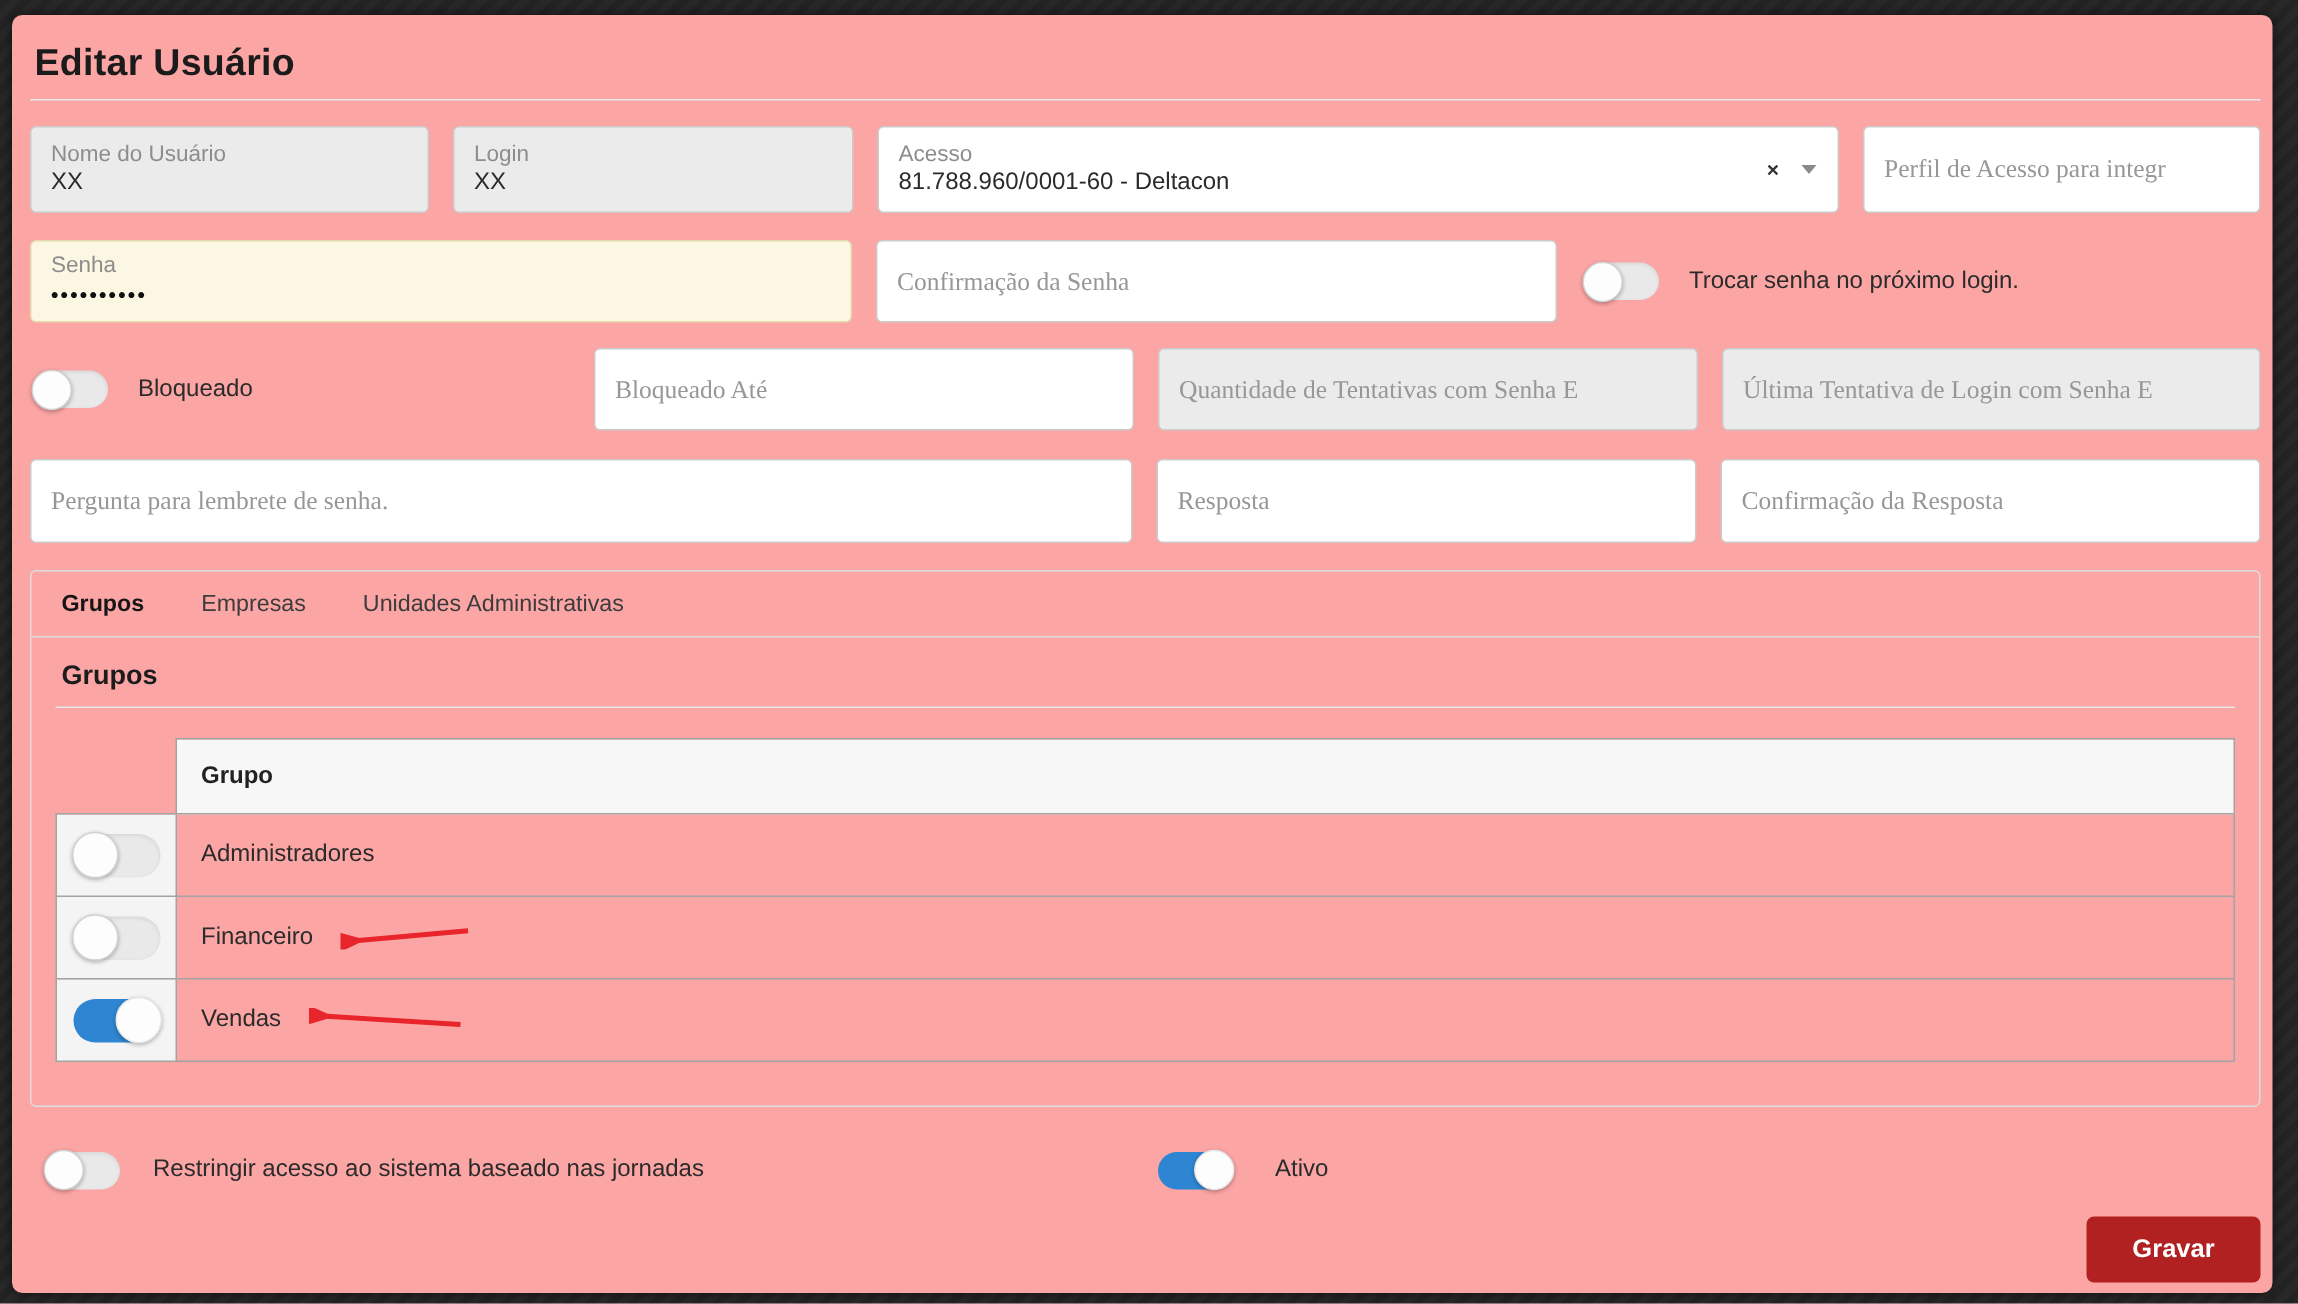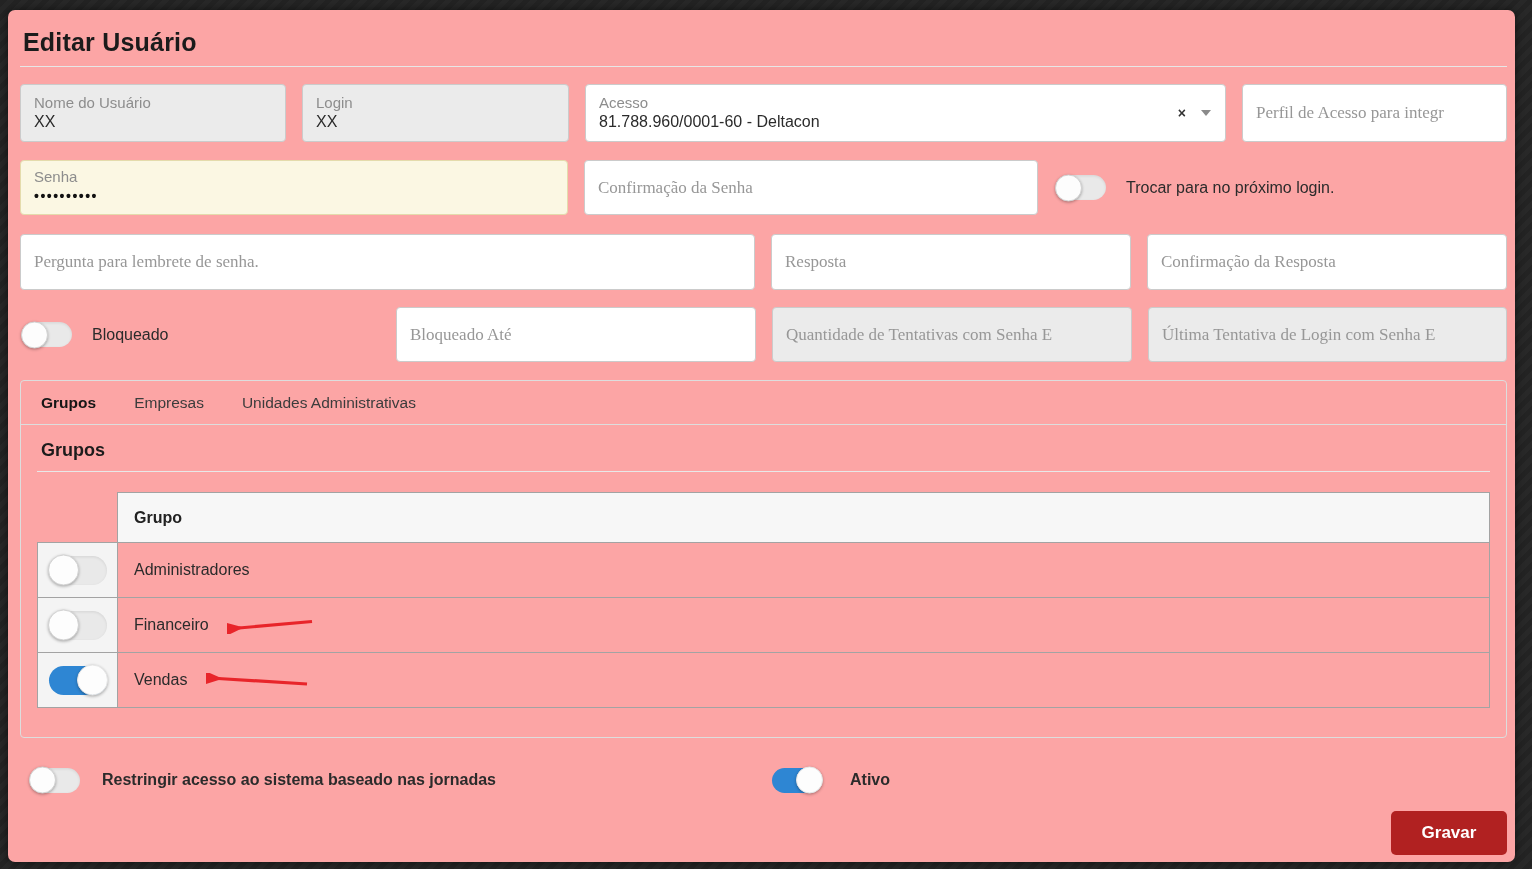--- a/index.html
+++ b/index.html
@@ -67,21 +67,21 @@
 
   .grp-table { width: 100%; border-collapse: collapse; margin-top: 20px; }
   .grp-table th, .grp-table td { border: 1px solid #a3a3a3; }
   th.corner { border: none; background: transparent; width: 80px; }
   th.gh { background: #f7f7f7; text-align: left; padding: 0 16px; font-size: 16px;
     font-weight: 700; color: #222; height: 50px; }
   td.tcell { background: #f4f4f4; width: 80px; padding: 12px 0 12px 11px; }
   td.ncell { padding: 16px 16px; font-size: 16px; color: #2b2b2b; height: 55px; white-space: nowrap; }
   .arrow-svg { vertical-align: middle; margin-left: 14px; }
 
-  .footer1 { position: relative; height: 30px; margin-top: 27px; font-weight: bold; }
+  .footer1 { position: relative; height: 30px; margin-top: 27px; }
   .fc1 { position: absolute; left: 10px; top: 0; height: 30px; display: flex; align-items: center; gap: 22px; }
   .fc2 { position: absolute; left: 752px; top: 0; height: 30px; display: flex; align-items: center; gap: 28px; }
   .footer2 { position: relative; height: 62px; }
   .save-btn { position: absolute; right: 0; top: 16px; width: 116px; height: 44px;
     background: #b12121; color: #fff; font-family: "Liberation Sans", sans-serif;
     font-size: 17px; font-weight: 700; border: none; border-radius: 5px; cursor: pointer; }
 </style>
 </head>
 <body>
 
@@ -117,51 +117,51 @@
       <span class="f-label">Senha</span>
       <span class="f-dots">••••••••••</span>
     </div>
     <div class="field w454 h55">
       <span class="ph">Confirmação da Senha</span>
     </div>
     <div class="tcluster self-c" style="margin-left:2px;">
       <div class="toggle sm">
           <div class="knob"></div>
         </div>
-      <span class="t-label">Trocar para no próximo login.</span>
+      <span class="t-label">Trocar senha no próximo login.</span>
+    </div>
+  </div>
+
+  <div class="frow mt17">
+    <div class="tcluster self-c w360" style="padding-left:2px; height:55px;">
+      <div class="toggle sm">
+          <div class="knob"></div>
+        </div>
+      <span class="t-label">Bloqueado</span>
+    </div>
+    <div class="field w360 h55">
+      <span class="ph">Bloqueado Até</span>
+    </div>
+    <div class="field disabled w360 h55">
+      <span class="ph">Quantidade de Tentativas com Senha E</span>
+    </div>
+    <div class="field disabled w359 h55">
+      <span class="ph">Última Tentativa de Login com Senha E</span>
     </div>
   </div>
 
   <div class="frow mt19">
     <div class="field w735 h56">
       <span class="ph">Pergunta para lembrete de senha.</span>
     </div>
     <div class="field w360 h56">
       <span class="ph">Resposta</span>
     </div>
     <div class="field w360 h56">
       <span class="ph">Confirmação da Resposta</span>
-    </div>
-  </div>
-
-  <div class="frow mt17">
-    <div class="tcluster self-c w360" style="padding-left:2px; height:55px;">
-      <div class="toggle sm">
-          <div class="knob"></div>
-        </div>
-      <span class="t-label">Bloqueado</span>
-    </div>
-    <div class="field w360 h55">
-      <span class="ph">Bloqueado Até</span>
-    </div>
-    <div class="field disabled w360 h55">
-      <span class="ph">Quantidade de Tentativas com Senha E</span>
-    </div>
-    <div class="field disabled w359 h55">
-      <span class="ph">Última Tentativa de Login com Senha E</span>
     </div>
   </div>
 
   <div class="tabs-box">
     <div class="tabbar">
       <span class="tab active">Grupos</span>
       <span class="tab">Empresas</span>
       <span class="tab">Unidades Administrativas</span>
     </div>
     <div class="panel">

